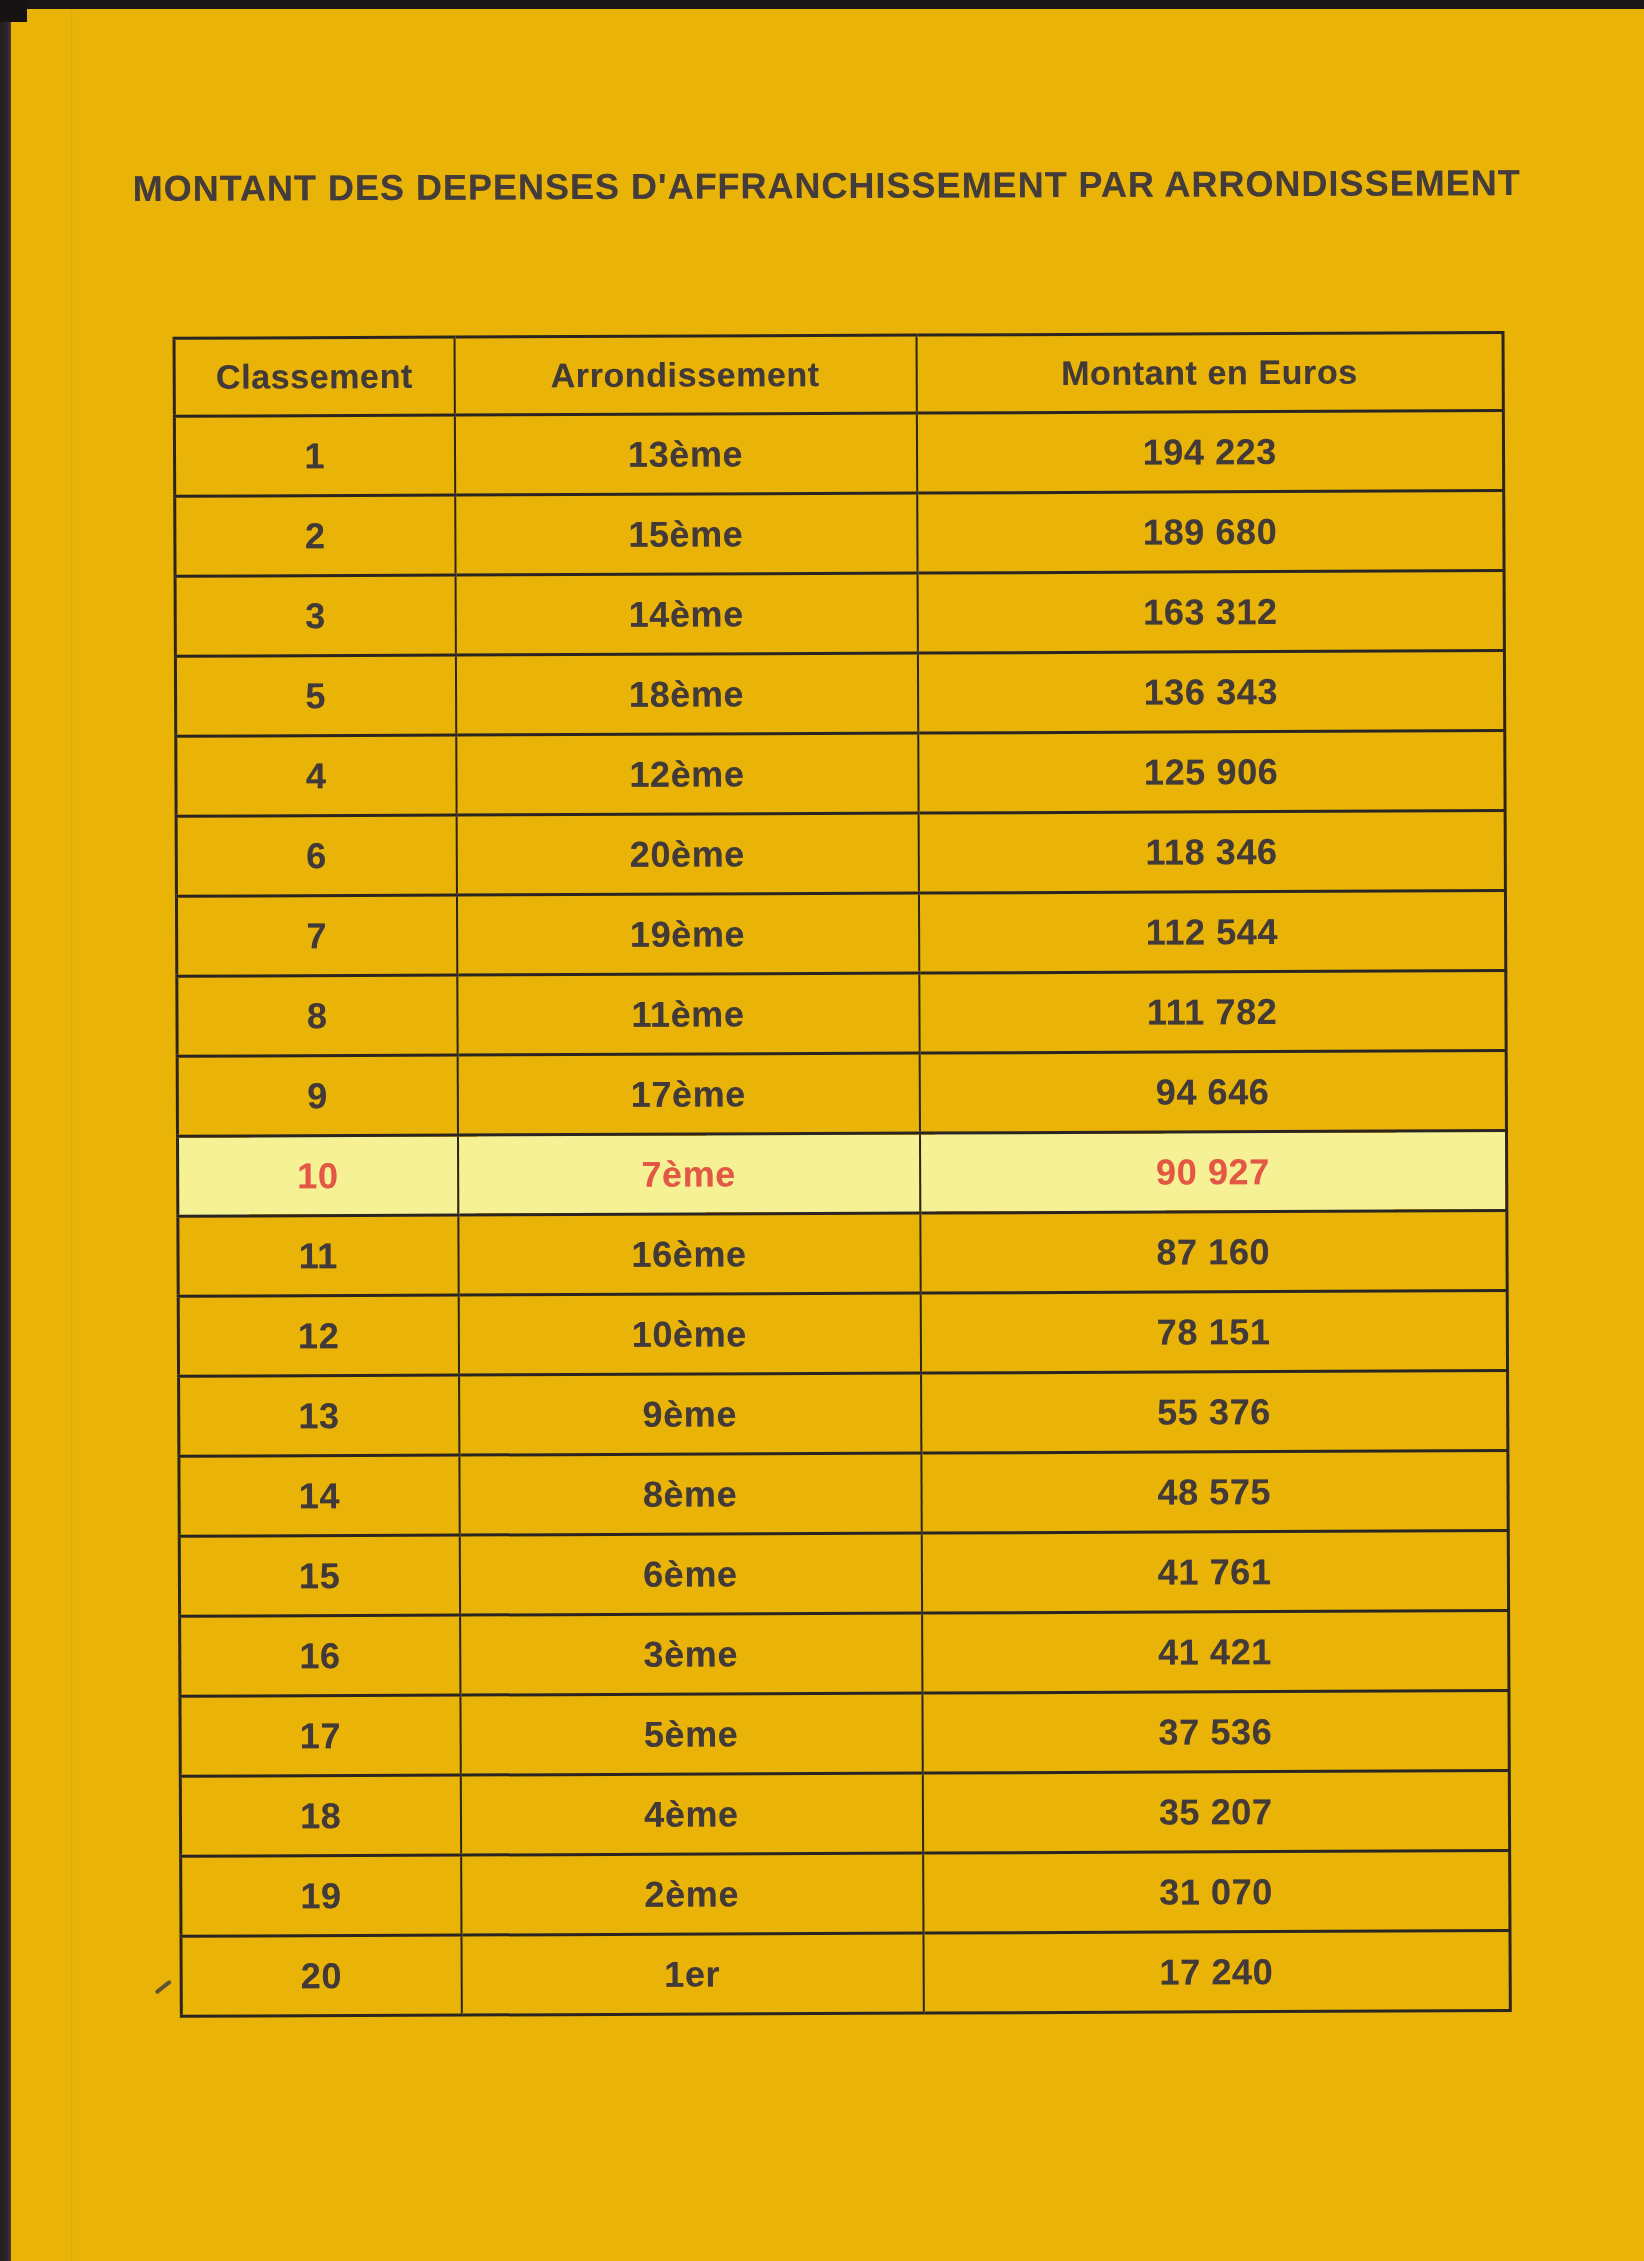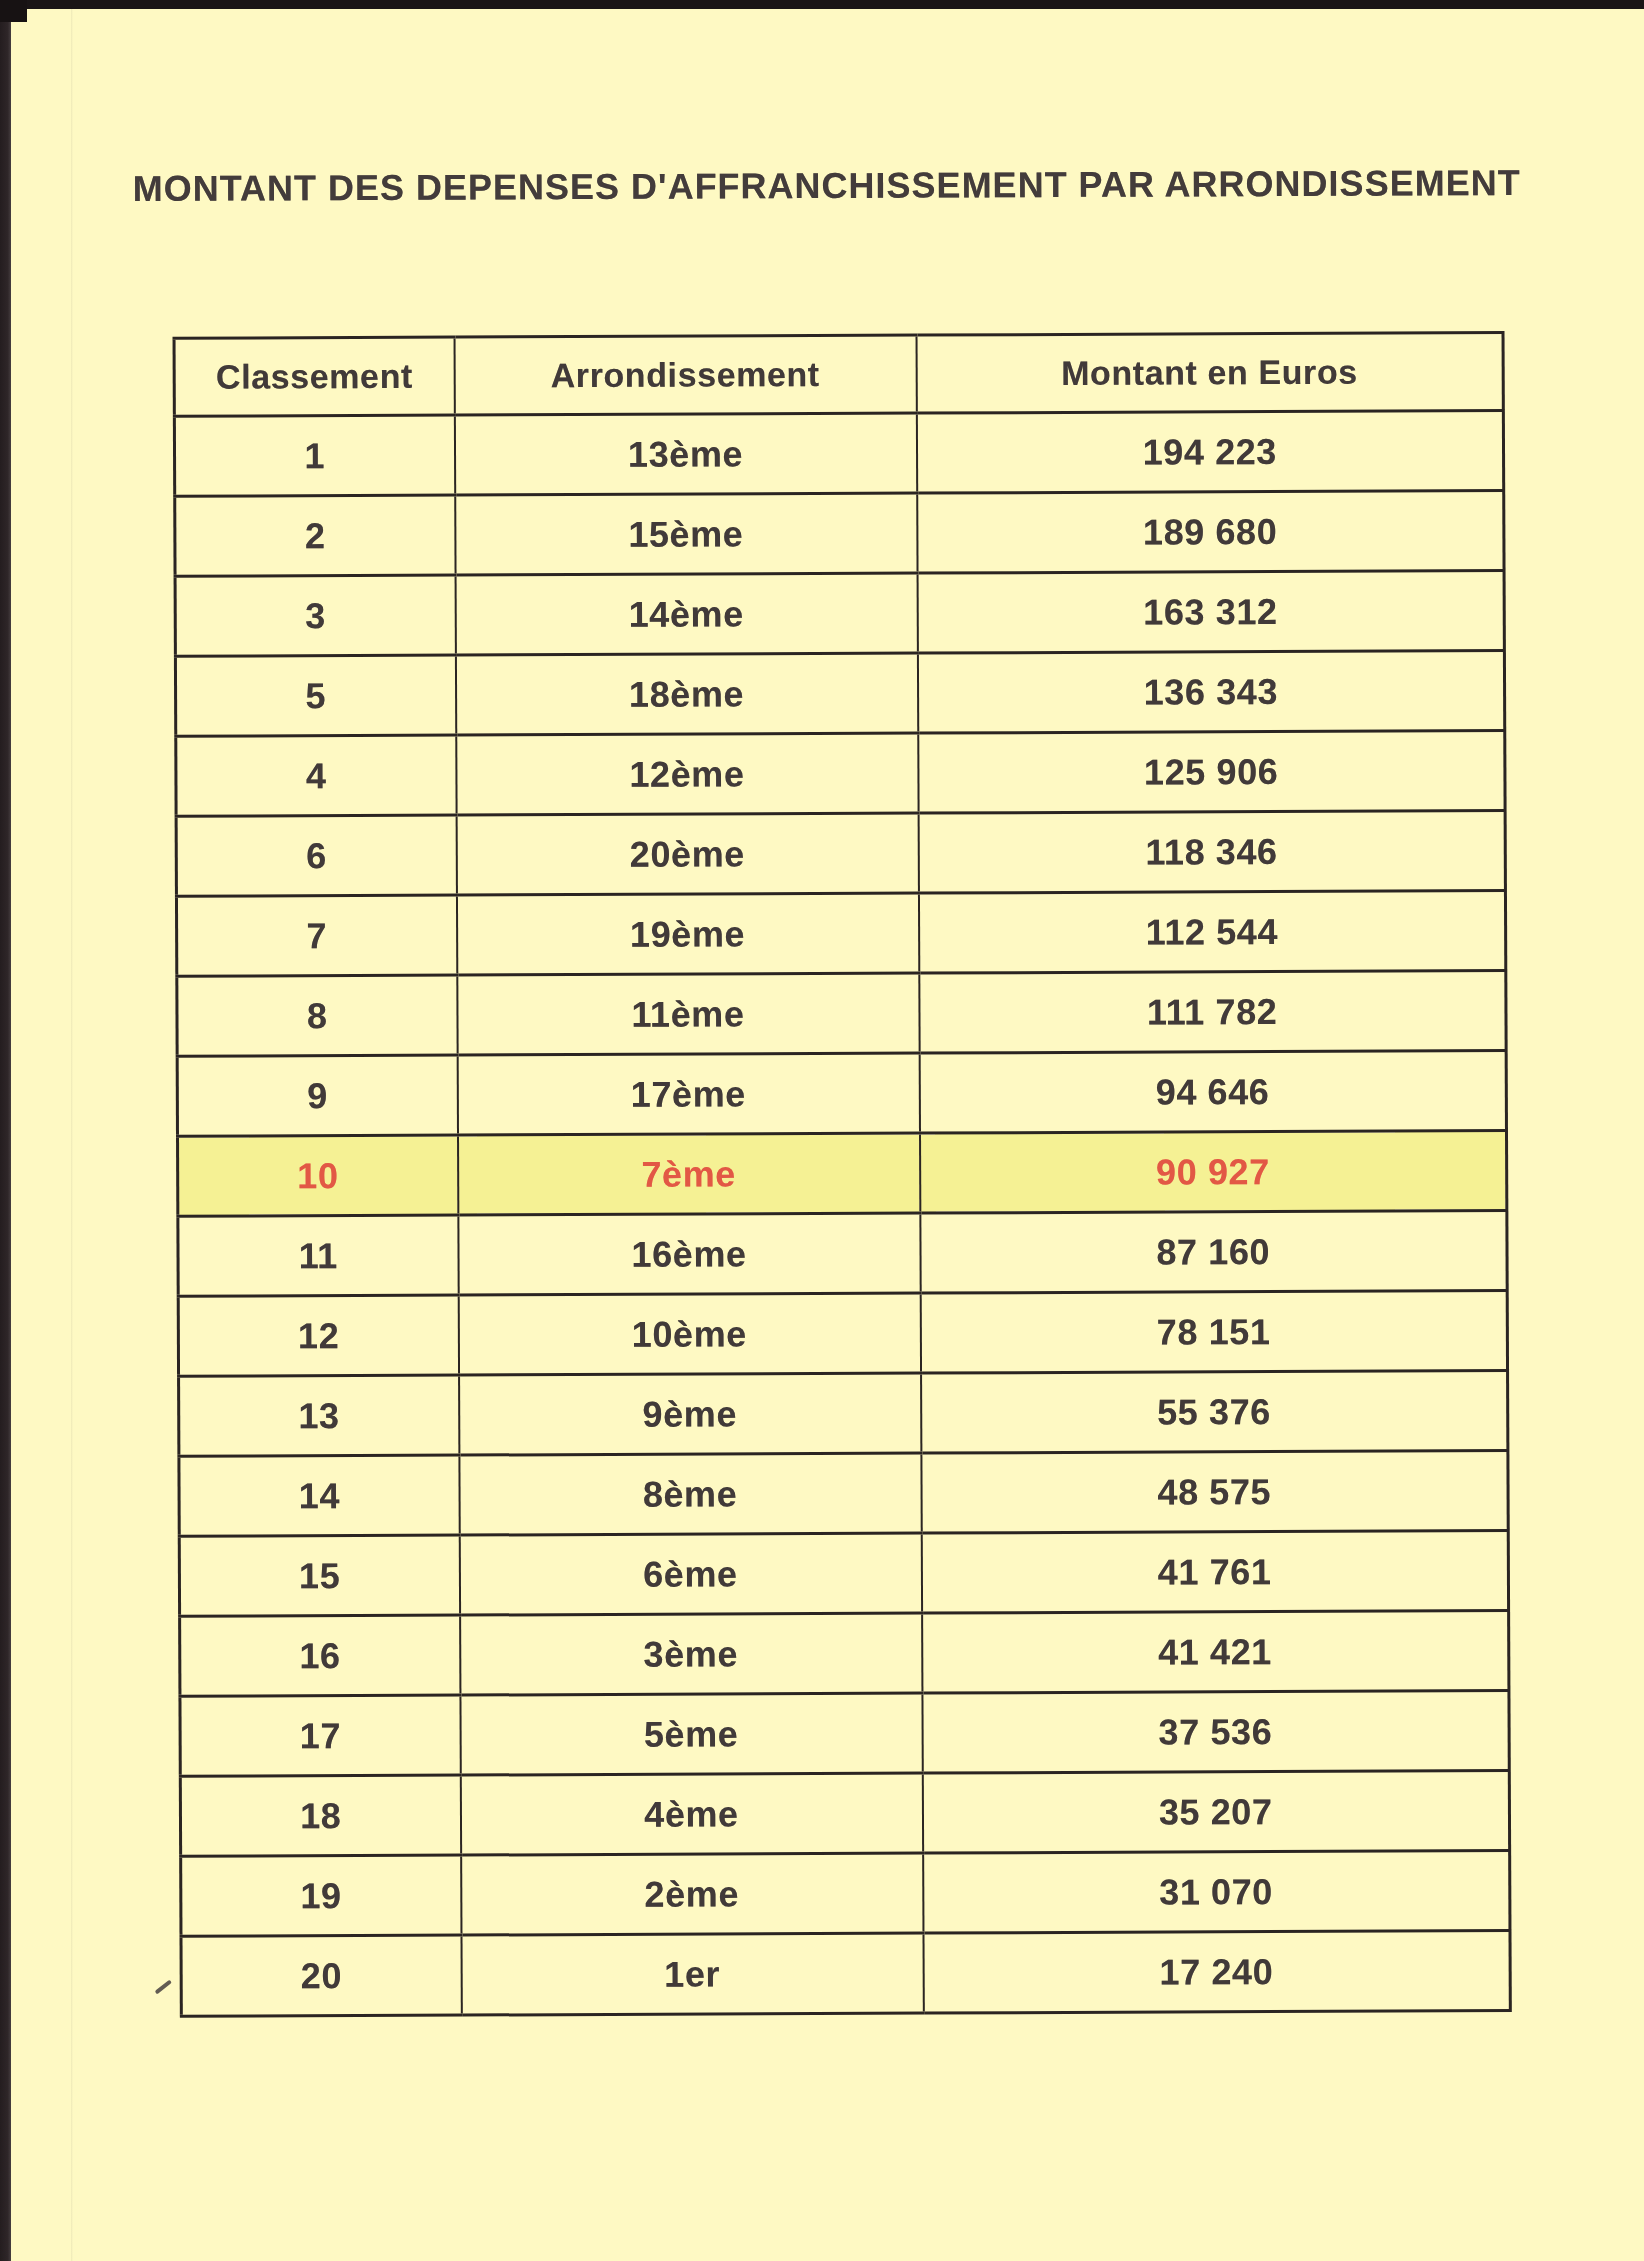--- a/index.html
+++ b/index.html
@@ -4,21 +4,21 @@
 <style>
   html, body {
     margin: 0;
     padding: 0;
     background: #d9d9d6;
   }
   .page {
     position: relative;
     width: 1644px;
     height: 2261px;
-    background: #fef9c3;
+    background: #eab308;
     overflow: hidden;
     font-family: "Liberation Sans", sans-serif;
   }
   
   .scan-edge-top {
     position: absolute;
     top: 0; left: 0;
     width: 100%; height: 9px;
     background: #1a1516;
   }

